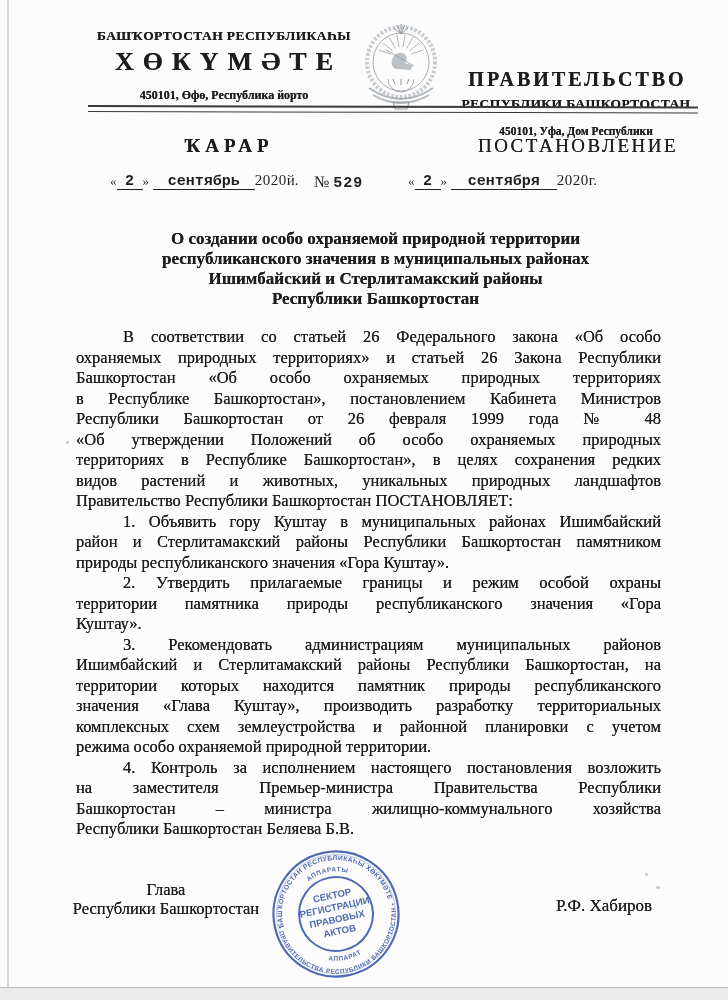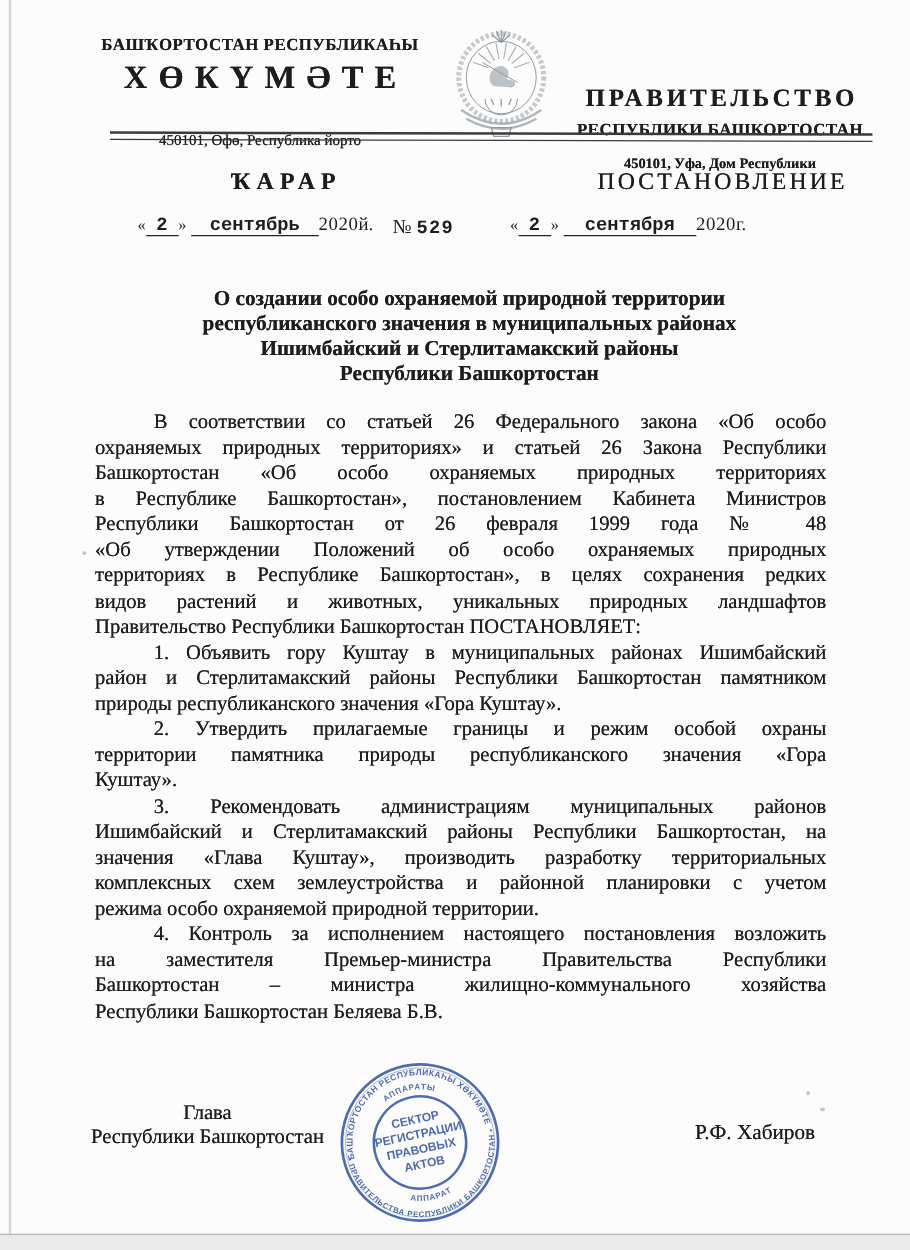--- a/index.html
+++ b/index.html
@@ -10,27 +10,27 @@
 
   
   .edge-left{left:7px;top:0;width:2px;height:987px;background:#c9c9c9;opacity:.7;}
   .scan-bottom{left:0;top:987px;width:728px;height:13px;background:#eaeaea;border-top:1.6px solid #b5b5b5;}
   .speck{background:#8d99a5;border-radius:50%;opacity:.55;}
   .s1{left:645px;top:873px;width:3px;height:3px;}
   .s2{left:656px;top:886px;width:4px;height:3px;}
   .s3{left:66px;top:441px;width:3px;height:3px;}
 
   
-  .lh-left{left:72px;top:28px;width:272px;text-align:center;}
+  .lh-left{left:88px;top:28px;width:272px;text-align:center;}
   .lh-right{left:452px;top:30px;width:248px;text-align:center;margin-top:38px;}
   .lh-l1{font-weight:bold;font-size:13.5px;letter-spacing:.4px;}
   .lh-l2{font-weight:bold;font-size:26px;letter-spacing:9px;padding-left:9px;margin-top:3px;}
   .lh-r1{font-weight:bold;font-size:20px;letter-spacing:3px;padding-left:3px;}
   .lh-r2{font-weight:bold;font-size:13.5px;letter-spacing:.4px;margin-top:5px;}
-  .lh-addr{font-weight:normal;font-size:12px;margin-top:28px;}
+  .lh-addr{font-weight:bold;font-size:12px;margin-top:11px;}
   .lh-addr-r{font-weight:bold;font-size:11.5px;margin-top:13px;}
   .emblem{left:356px;top:22px;width:90px;height:86px;}
 
   .rule{left:88px;top:105px;width:610px;height:3.5px;
         border-top:2.4px solid #3a3a3a;border-bottom:1px solid #3a3a3a;
         transform:rotate(.15deg);transform-origin:left center;}
 
   .doctype-b{left:88px;top:135px;width:272px;text-align:center;font-weight:bold;font-size:19px;letter-spacing:5px;padding-left:5px;}
   .doctype-r{left:452px;top:135px;width:248px;text-align:center;font-weight:normal;font-size:19px;letter-spacing:2.5px;padding-left:2px;}
 
@@ -159,20 +159,21 @@
         <div class="line last">природы республиканского значения «Гора Куштау».</div>
       </div>
       <div class="para">
         <div class="line first">2. Утвердить прилагаемые границы и режим особой охраны</div>
         <div class="line">территории памятника природы республиканского значения «Гора</div>
         <div class="line last">Куштау».</div>
       </div>
       <div class="para">
         <div class="line first">3. Рекомендовать администрациям муниципальных районов</div>
         <div class="line">Ишимбайский и Стерлитамакский районы Республики Башкортостан, на</div>
+        <div class="line">территории которых находится памятник природы республиканского</div>
         <div class="line">значения «Глава Куштау», производить разработку территориальных</div>
         <div class="line">комплексных схем землеустройства и районной планировки с учетом</div>
         <div class="line last">режима особо охраняемой природной территории.</div>
       </div>
       <div class="para">
         <div class="line first">4. Контроль за исполнением настоящего постановления возложить</div>
         <div class="line">на заместителя Премьер-министра Правительства Республики</div>
         <div class="line">Башкортостан – министра жилищно-коммунального хозяйства</div>
         <div class="line last">Республики Башкортостан Беляева Б.В.</div>
       </div>

